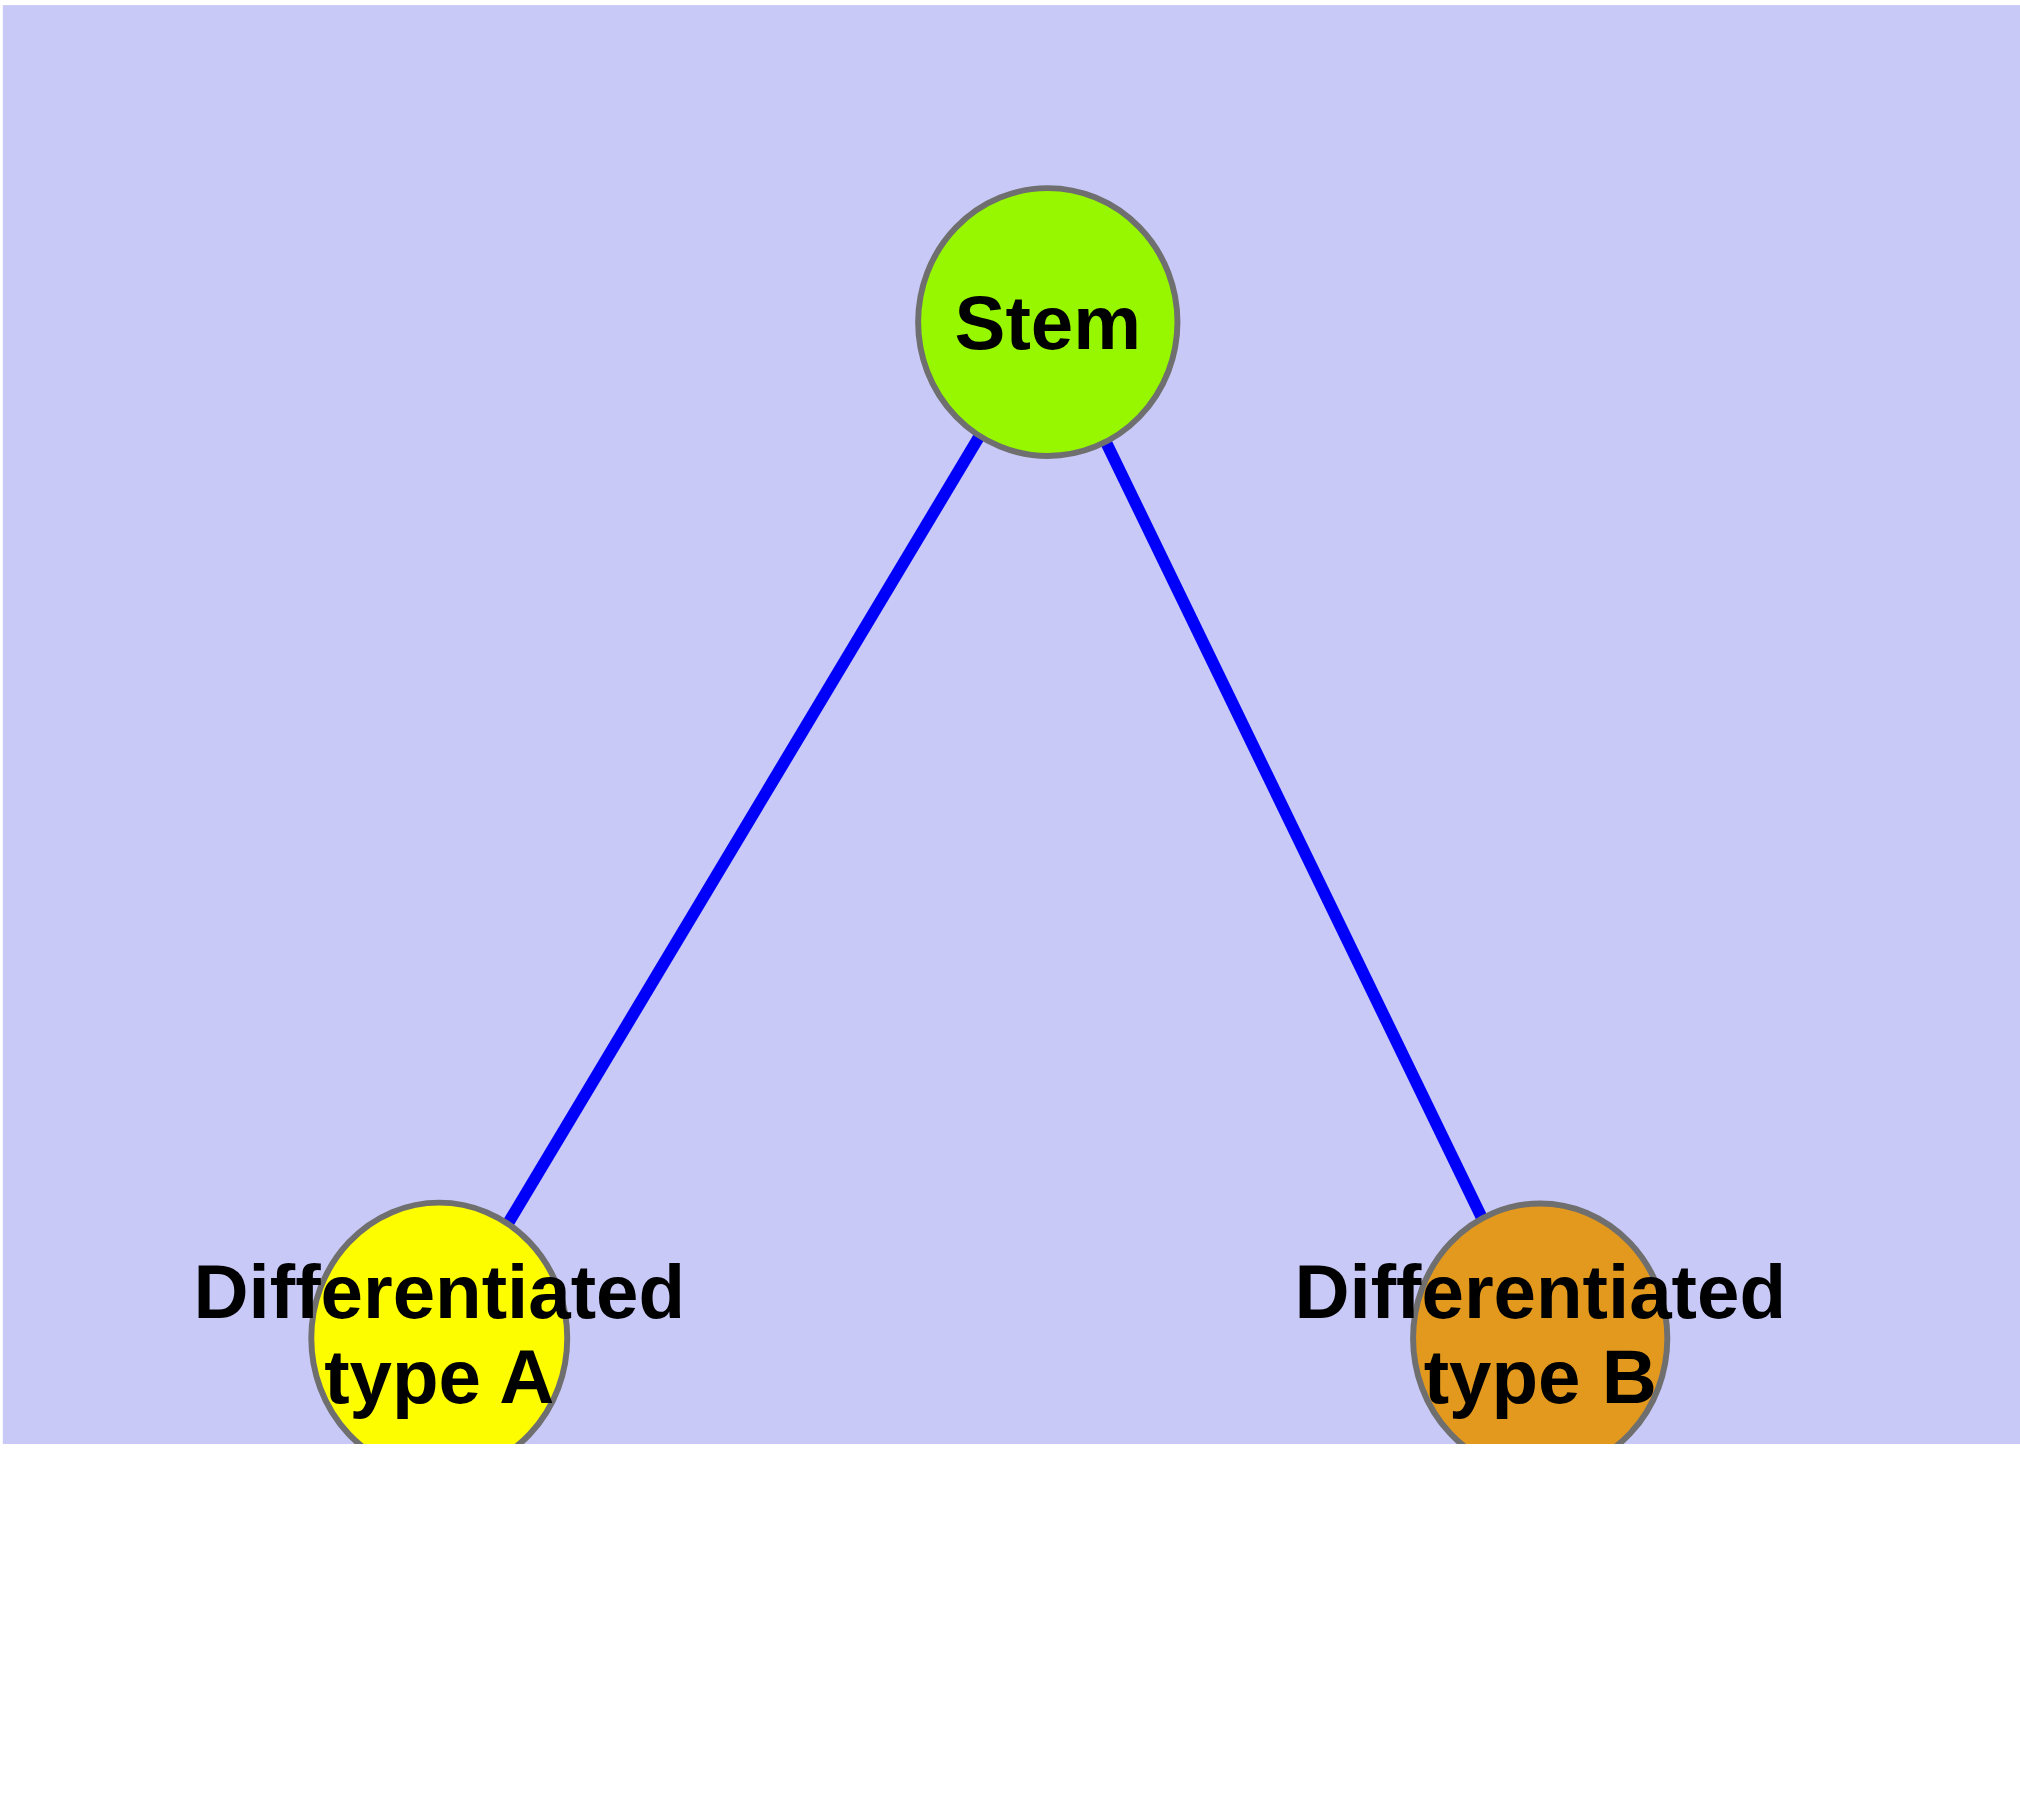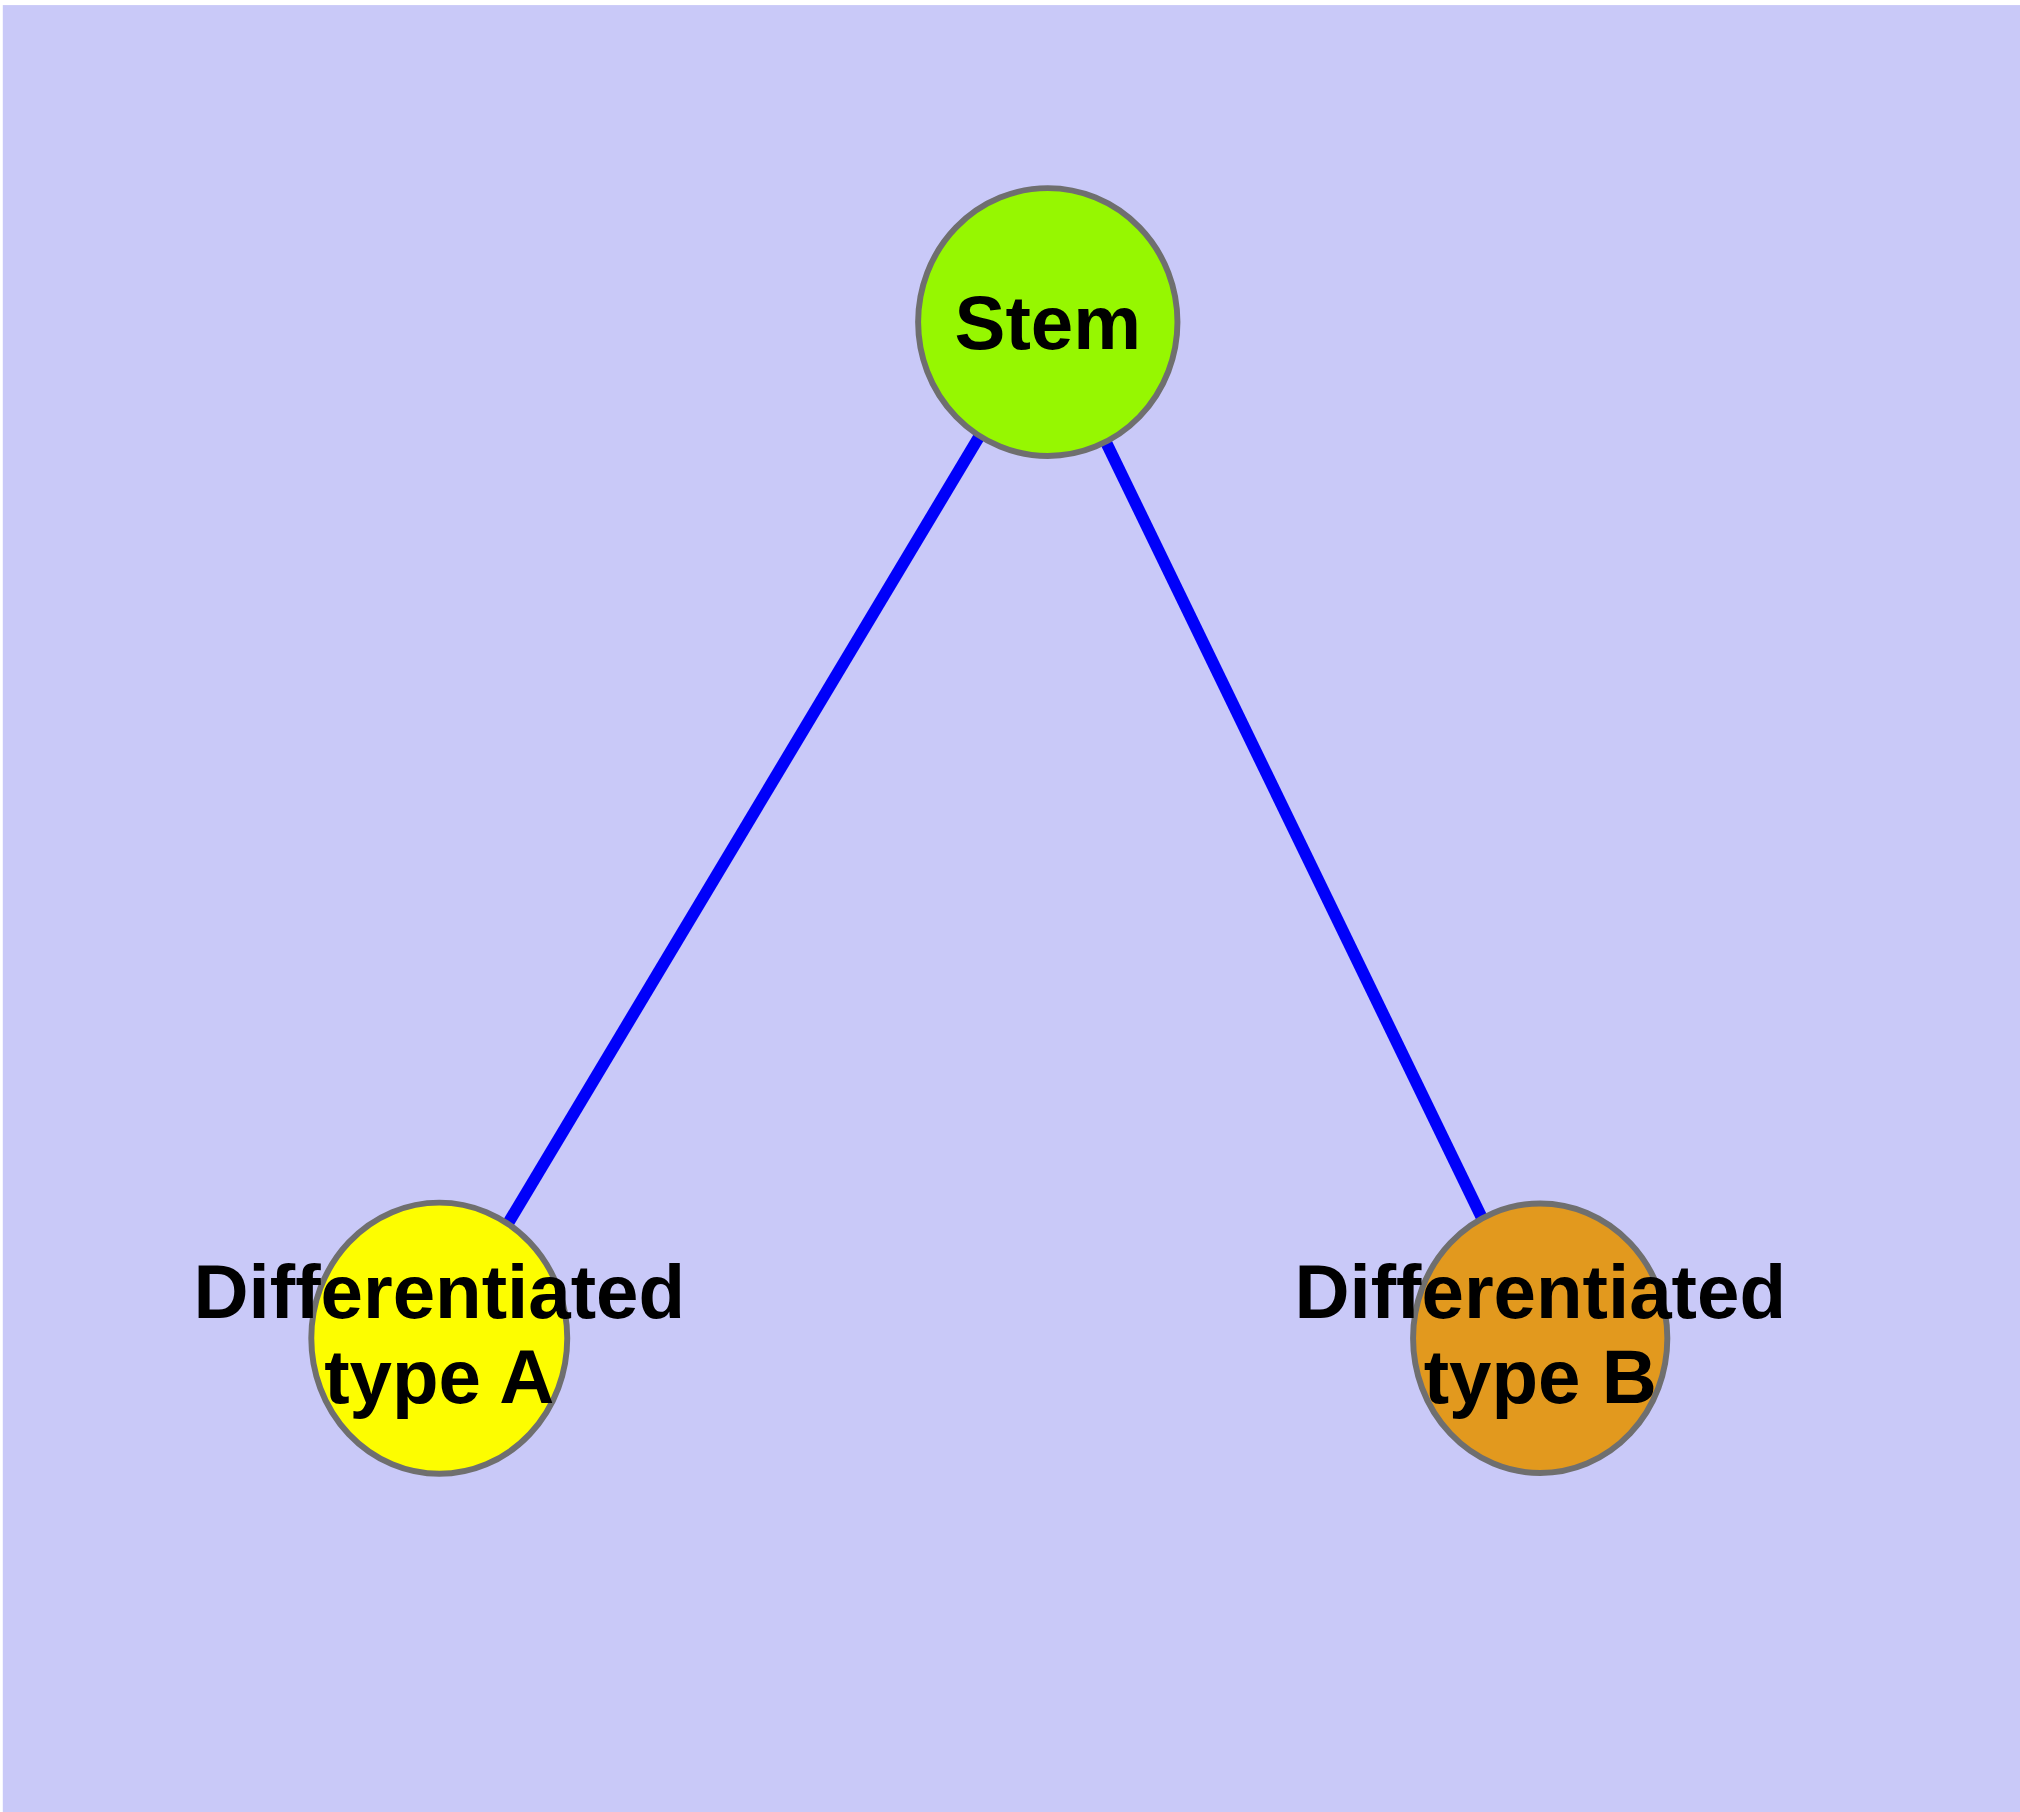--- a/index.html
+++ b/index.html
@@ -3,21 +3,21 @@
 <meta charset="utf-8">
 <style>
   html, body {
     margin: 0;
     padding: 0;
     background: #ffffff;
   }
   .figure-wrap {
     position: relative;
     width: 2021px;
-    height: 1812px;
+    height: 1444px;
     background: #ffffff;
     overflow: hidden;
   }
   svg.graph-canvas {
     display: block;
     width: 2021px;
     height: 1812px;
   }
   .edge {
     stroke-width: 14px;

